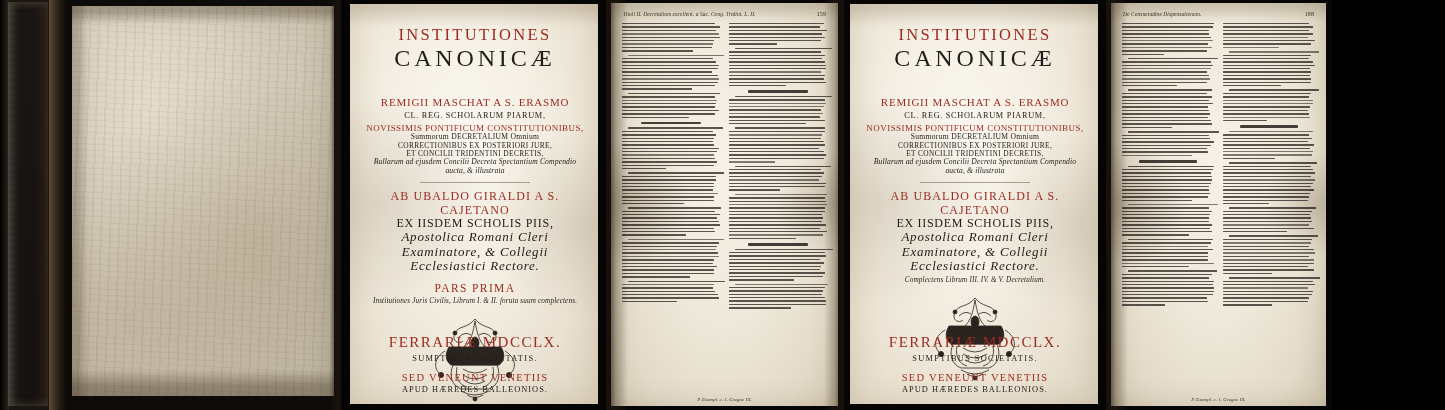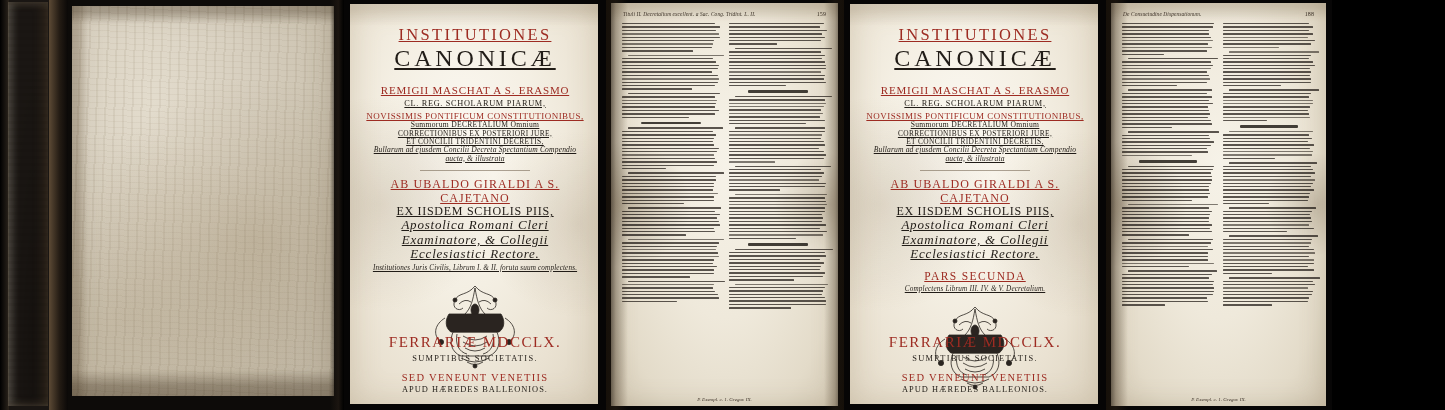--- a/index.html
+++ b/index.html
@@ -115,24 +115,23 @@
     text-align: center;
     padding: 0 16px;
   }
   .t-red { color: #9d2b22; }
   .t-blk { color: #211c17; }
   .tl {
     display: block;
     letter-spacing: .06em;
     line-height: 1.12;
     font-family: "Liberation Serif", serif;
-    text-decoration: underline;
   }
   .tl-1 { font-size: 16.5px; letter-spacing: .14em; margin-bottom: 1px; }
-  .tl-2 { font-size: 24px; letter-spacing: .16em; margin-bottom: 12px; }
+  .tl-2 { font-size: 24px; letter-spacing: .16em; margin-bottom: 24px; }
   .tl-3 { font-size: 11px; letter-spacing: .07em; }
   .tl-4 { font-size: 8.3px; letter-spacing: .08em; margin-top: 2px; }
   .tl-5 { font-size: 9px; letter-spacing: .05em; margin-top: 3px; }
   .tl-6 { font-size: 7.6px; letter-spacing: .04em; }
   .tl-7 { font-size: 7.4px; letter-spacing: .05em; }
   .tl-8 { font-size: 7.6px; font-style: italic; letter-spacing: .02em; }
   .tl-9 { font-size: 12px; letter-spacing: .09em; margin-top: 7px; }
   .tl-10 { font-size: 12px; letter-spacing: .06em; }
   .tl-11 { font-size: 13px; font-style: italic; }
   .tl-13 { font-size: 11.5px; letter-spacing: .12em; margin-top: 8px; }
@@ -245,20 +244,21 @@
       <span class="tl tl-6 t-blk">Summorum DECRETALIUM Omnium</span>
       <span class="tl tl-7 t-blk">CORRECTIONIBUS EX POSTERIORI JURE,</span>
       <span class="tl tl-7 t-blk">ET CONCILII TRIDENTINI DECRETIS,</span>
       <span class="tl tl-8 t-blk">Bullarum ad ejusdem Concilii Decreta Spectantium Compendio</span>
       <span class="tl tl-8 t-blk">aucta, &amp; illustrata</span>
       <div class="rule"></div>
       <span class="tl tl-9 t-red">AB UBALDO GIRALDI A S. CAJETANO</span>
       <span class="tl tl-10 t-blk">EX IISDEM SCHOLIS PIIS,</span>
       <span class="tl tl-11 t-blk">Apostolica Romani Cleri Examinatore, &amp; Collegii</span>
       <span class="tl tl-11 t-blk">Ecclesiastici Rectore.</span>
+      <span class="tl tl-13 t-red">PARS PRIMA</span>
       <span class="tl tl-14 t-blk">Institutiones Juris Civilis, Librum I. &amp; II. foruta suum complectens.</span>
       <div class="vignette">
         <svg viewBox="0 0 120 92" width="120" height="92" aria-hidden="true">
           <g fill="#2a2420" stroke="#2a2420" stroke-width="0.8">
             <path d="M60 6 C52 16 44 12 40 20 C36 28 44 32 48 28" fill="none"></path>
             <path d="M60 6 C68 16 76 12 80 20 C84 28 76 32 72 28" fill="none"></path>
             <path d="M60 8 C58 20 56 28 50 34 M60 8 C62 20 64 28 70 34" fill="none"></path>
             <ellipse cx="60" cy="30" rx="4" ry="6"></ellipse>
             <path d="M34 34 C30 40 30 48 36 52 L84 52 C90 48 90 40 86 34 Z" fill="#2a2420"></path>
             <path d="M38 52 C34 62 36 72 46 76 L74 76 C84 72 86 62 82 52 Z" fill="none"></path>
@@ -510,21 +510,20 @@
       <span class="tl tl-6 t-blk">Summorum DECRETALIUM Omnium</span>
       <span class="tl tl-7 t-blk">CORRECTIONIBUS EX POSTERIORI JURE,</span>
       <span class="tl tl-7 t-blk">ET CONCILII TRIDENTINI DECRETIS,</span>
       <span class="tl tl-8 t-blk">Bullarum ad ejusdem Concilii Decreta Spectantium Compendio</span>
       <span class="tl tl-8 t-blk">aucta, &amp; illustrata</span>
       <div class="rule"></div>
       <span class="tl tl-9 t-red">AB UBALDO GIRALDI A S. CAJETANO</span>
       <span class="tl tl-10 t-blk">EX IISDEM SCHOLIS PIIS,</span>
       <span class="tl tl-11 t-blk">Apostolica Romani Cleri Examinatore, &amp; Collegii</span>
       <span class="tl tl-11 t-blk">Ecclesiastici Rectore.</span>
-      <span class="tl tl-13 t-red">PARS SECUNDA</span>
       <span class="tl tl-14 t-blk">Complectens Librum III. IV. &amp; V. Decretalium.</span>
       <div class="vignette">
         <svg viewBox="0 0 120 92" width="120" height="92" aria-hidden="true">
           <g fill="#2a2420" stroke="#2a2420" stroke-width="0.8">
             <path d="M60 6 C52 16 44 12 40 20 C36 28 44 32 48 28" fill="none"></path>
             <path d="M60 6 C68 16 76 12 80 20 C84 28 76 32 72 28" fill="none"></path>
             <path d="M60 8 C58 20 56 28 50 34 M60 8 C62 20 64 28 70 34" fill="none"></path>
             <ellipse cx="60" cy="30" rx="4" ry="6"></ellipse>
             <path d="M34 34 C30 40 30 48 36 52 L84 52 C90 48 90 40 86 34 Z" fill="#2a2420"></path>
             <path d="M38 52 C34 62 36 72 46 76 L74 76 C84 72 86 62 82 52 Z" fill="none"></path>

